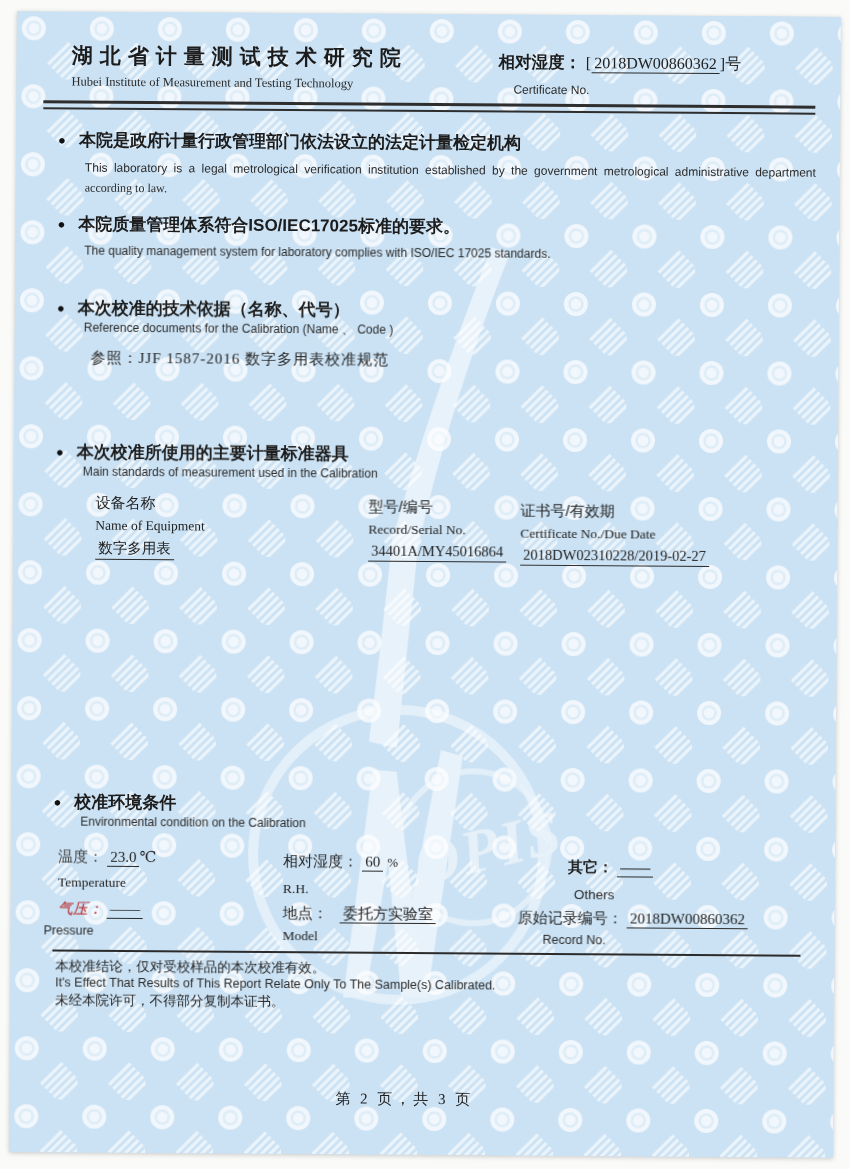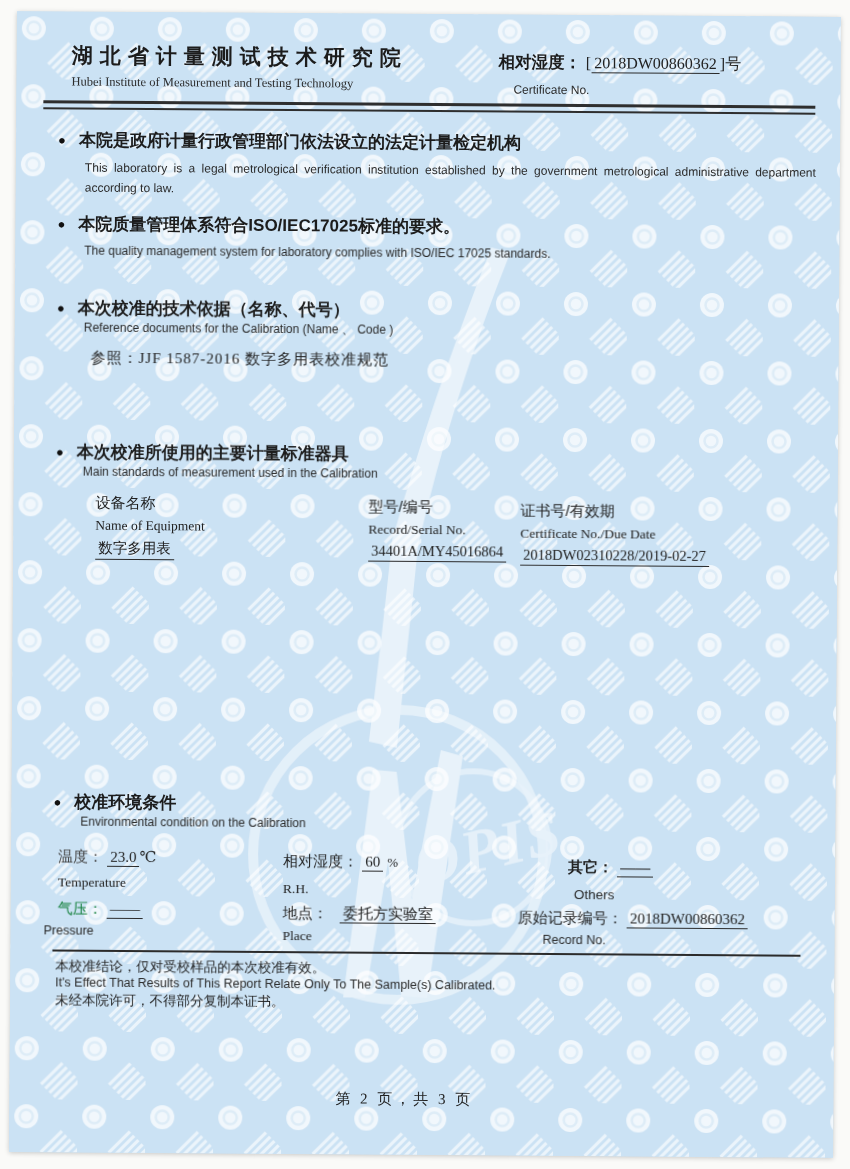--- a/index.html
+++ b/index.html
@@ -74,21 +74,21 @@
   </div>
   <div class="abs en" style="left:497px;top:68px;font-size:12px;">Certificate No.</div>
 
   <div class="abs rule-double" style="left:27px;top:89px;width:772px;"></div>
 
   <div class="abs bline" style="left:42px;top:117px;">
     <span class="bullet-dot" style="margin-top:5px;">●</span>
     <span class="cnh" style="font-size:17px;">本院是政府计量行政管理部门依法设立的法定计量检定机构</span>
   </div>
   <div class="abs en" style="left:69px;top:149px;font-size:12px;width:742px;word-spacing:3px;">This laboratory is a legal metrological verification institution established by the government metrological administrative department</div>
-  <div class="abs en" style="left:69px;top:169px;font-size:12px;">according to law.</div>
+  <div class="abs en" style="left:69px;top:169px;font-size:12px;font-family:Liberation Serif, serif;">according to law.</div>
 
   <div class="abs bline" style="left:42px;top:201px;">
     <span class="bullet-dot" style="margin-top:5px;">●</span>
     <span class="cnh" style="font-size:17px;">本院质量管理体系符合ISO/IEC17025标准的要求。</span>
   </div>
   <div class="abs en" style="left:69px;top:232px;font-size:12px;">The quality management system for laboratory complies with ISO/IEC 17025 standards.</div>
 
   <div class="abs bline" style="left:42px;top:285px;">
     <span class="bullet-dot" style="margin-top:5px;">●</span>
     <span class="cnh" style="font-size:17px;">本次校准的技术依据（名称、代号）</span>
@@ -137,33 +137,33 @@
   </div>
   <div class="abs" style="left:557px;top:843px;font-size:15px;font-weight:bold;">
     <span style="color:#1f1f1f;">其它：</span>
     <span class="serif u">——</span>
   </div>
   <div class="abs serif" style="left:47px;top:863px;font-size:13.5px;">Temperature</div>
   <div class="abs serif" style="left:272px;top:868px;font-size:13.5px;">R.H.</div>
   <div class="abs en" style="left:563px;top:872px;font-size:13.5px;">Others</div>
 
   <div class="abs" style="left:47px;top:888px;font-size:15px;">
-    <span style="color:#15803d;">气压：</span>
+    <span style="color:#b91c1c;font-style:italic;">气压：</span>
     <span class="serif u">——</span>
   </div>
   <div class="abs" style="left:272px;top:891px;font-size:15px;">
     <span style="color:#1f1f1f;">地点：</span>
     <span class="serif u" style="margin-left:8px;">委托方实验室</span>
   </div>
   <div class="abs" style="left:507px;top:894px;font-size:15px;">
     <span style="color:#1f1f1f;">原始记录编号：</span>
     <span class="serif u">2018DW00860362</span>
   </div>
   <div class="abs en" style="left:33px;top:912px;font-size:12.5px;">Pressure</div>
-  <div class="abs serif" style="left:272px;top:915px;font-size:13.5px;">Place</div>
+  <div class="abs serif" style="left:272px;top:915px;font-size:13.5px;">Model</div>
   <div class="abs en" style="left:532px;top:918px;font-size:12.5px;">Record No.</div>
 
   <div class="abs rule-single" style="left:42px;top:938px;width:748px;"></div>
 
   <div class="abs" style="left:45px;top:946px;font-size:13.5px;color:#1f1f1f;">本校准结论，仅对受校样品的本次校准有效。</div>
   <div class="abs en" style="left:45px;top:964px;font-size:12.5px;">It's Effect That Results  of This Report Relate Only To The Sample(s) Calibrated.</div>
   <div class="abs" style="left:45px;top:980px;font-size:13.5px;color:#1f1f1f;">未经本院许可，不得部分复制本证书。</div>
 
   <div class="abs serif footer-text" style="left:245px;top:1076px;width:300px;text-align:center;font-size:15px;">第 2 页，共 3 页</div>
 

